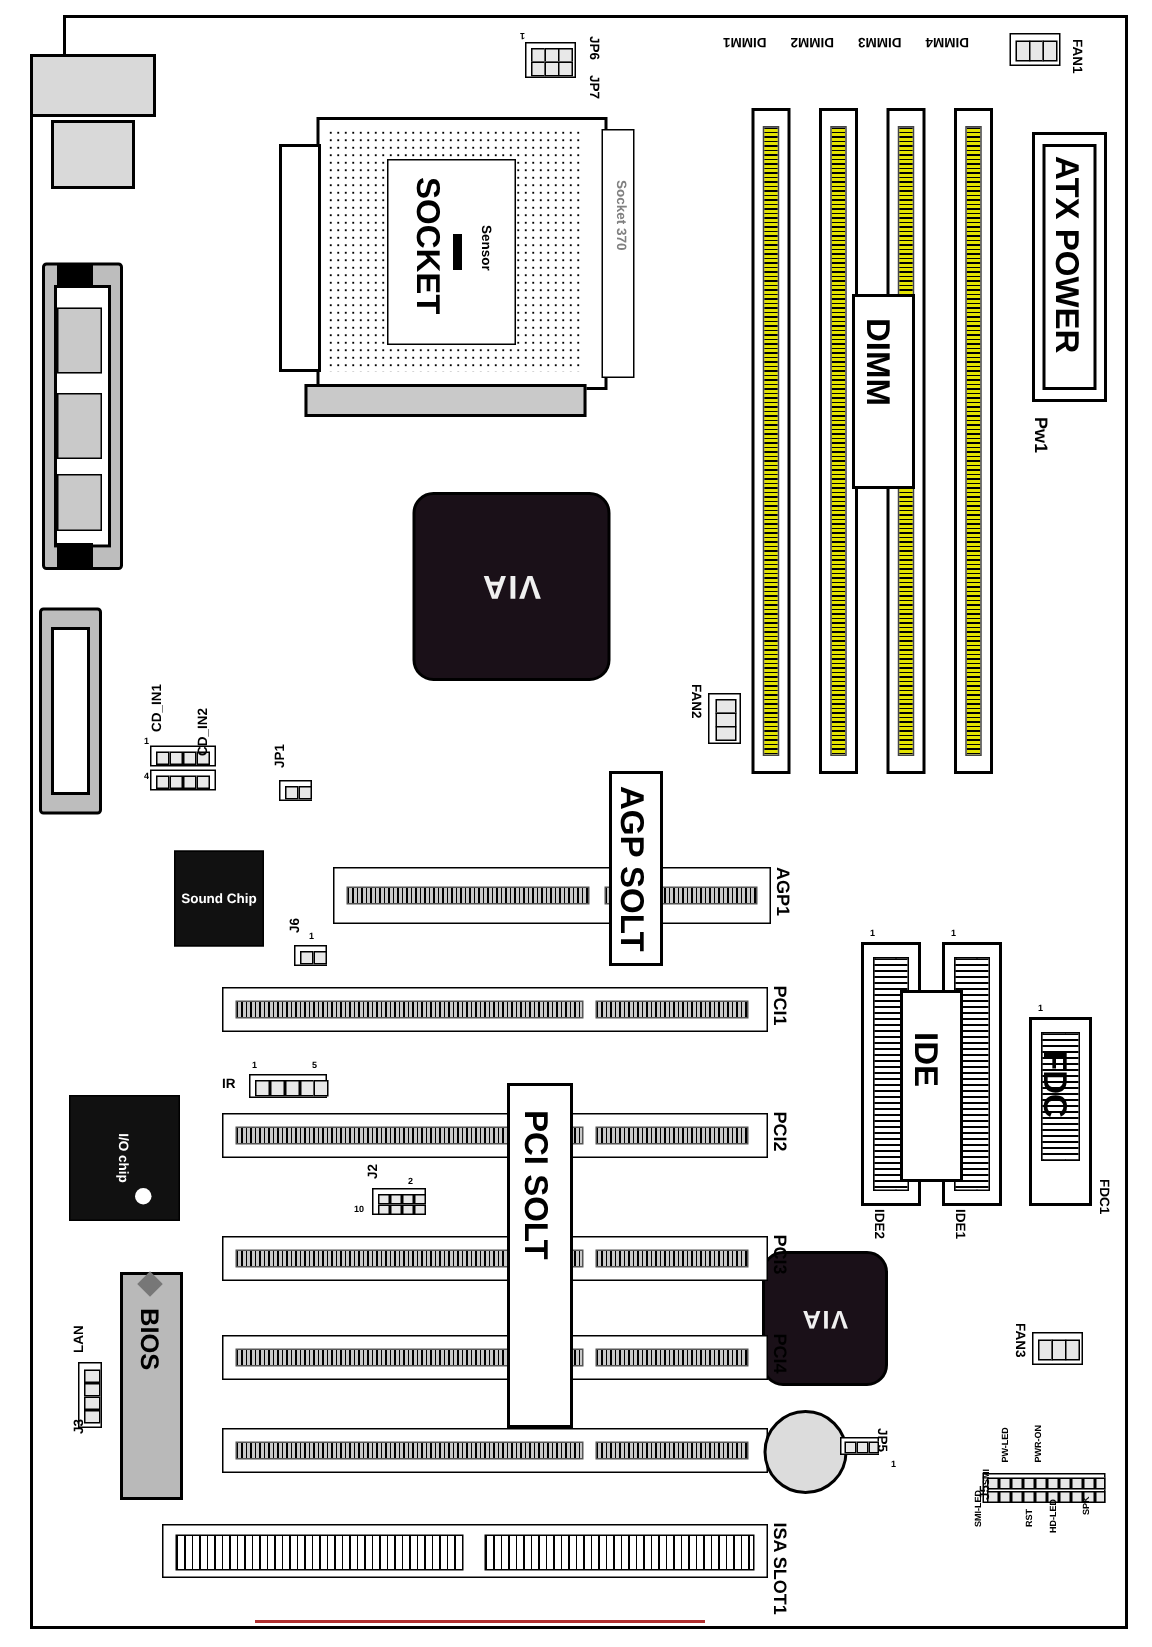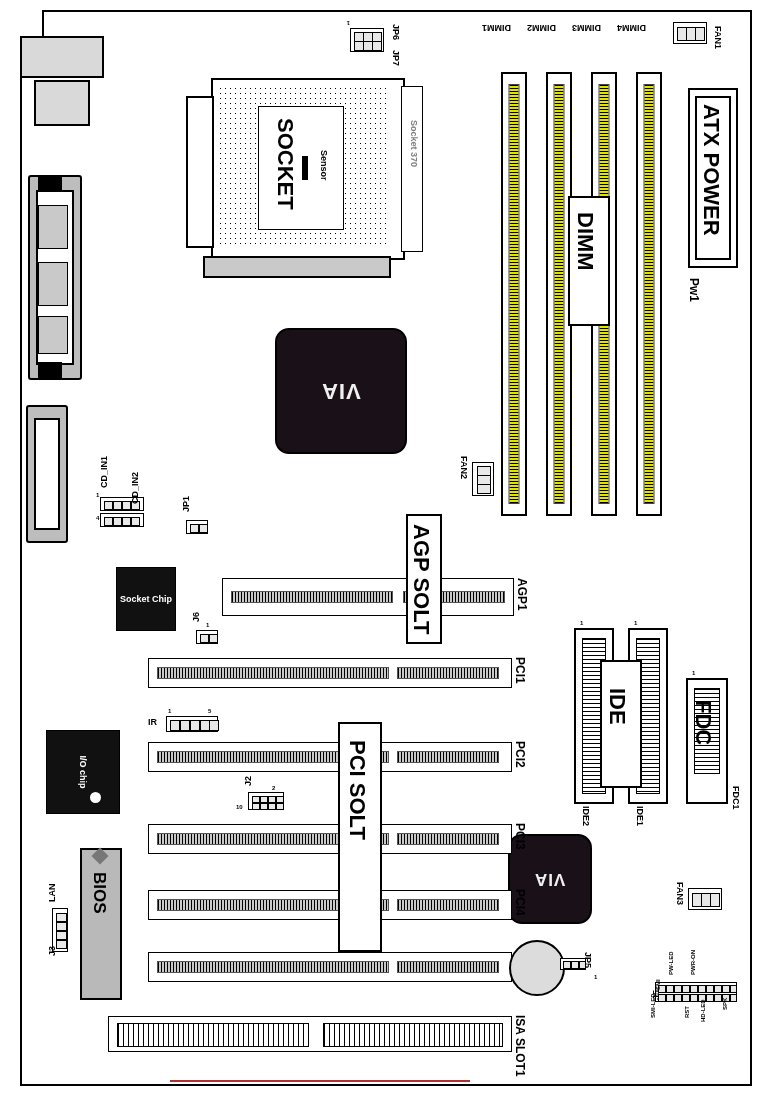--- a/index.html
+++ b/index.html
@@ -165,21 +165,21 @@
   <div class="lbl sm" style="left:100px;top:488px;transform:rotate(-90deg);transform-origin:left top;">CD_IN1</div>
   <div class="lbl sm" style="left:131px;top:504px;transform:rotate(-90deg);transform-origin:left top;">CD_IN2</div>
 
   <div class="box thin" style="left:186px;top:520px;width:22px;height:14px;">
     <div style="position:absolute;left:3px;top:3px;width:7px;height:7px;border:1px solid #000;background:#e8e8e8;"></div>
     <div style="position:absolute;left:12px;top:3px;width:7px;height:7px;border:1px solid #000;background:#e8e8e8;"></div>
   </div>
   <div class="lbl sm" style="left:182px;top:512px;transform:rotate(-90deg);transform-origin:left top;">JP1</div>
 
   <div class="chipdark" style="left:116px;top:567px;width:58px;height:62px;">
-    <span class="sm" style="transform:rotate(0deg);white-space:normal;line-height:1.2;">Socket Chip</span>
+    <span class="sm" style="transform:rotate(0deg);white-space:normal;line-height:1.2;">Sound Chip</span>
   </div>
 
   <div class="box thin" style="left:196px;top:630px;width:22px;height:14px;">
     <div style="position:absolute;left:3px;top:3px;width:7px;height:7px;border:1px solid #000;background:#e8e8e8;"></div>
     <div style="position:absolute;left:12px;top:3px;width:7px;height:7px;border:1px solid #000;background:#e8e8e8;"></div>
   </div>
   <div class="lbl xtiny" style="left:206px;top:622px;">1</div>
   <div class="lbl sm" style="left:192px;top:622px;transform:rotate(-90deg);transform-origin:left top;">J6</div>
 
   <div class="slot" style="left:222px;top:578px;width:290px;height:36px;">

